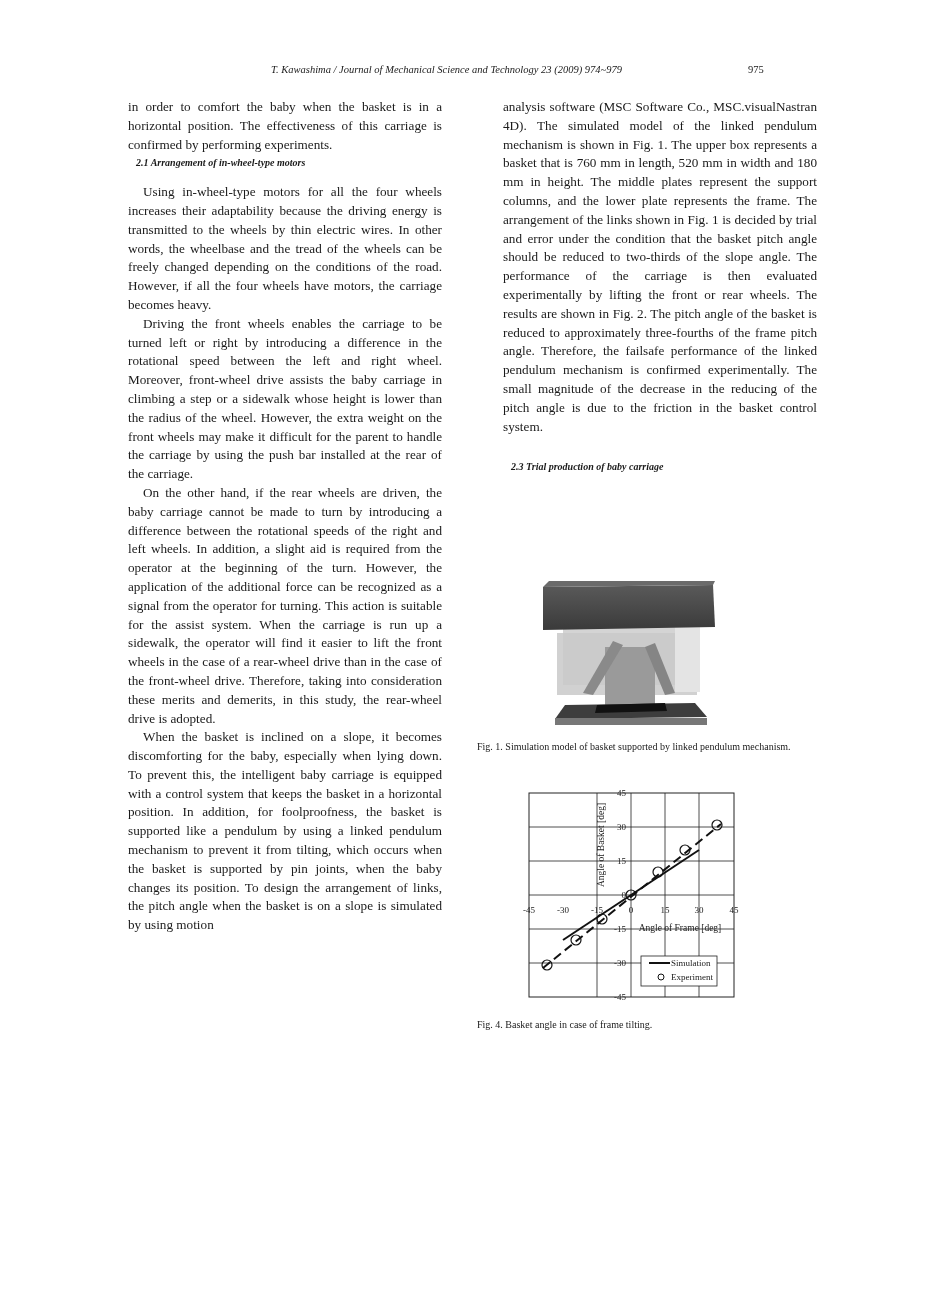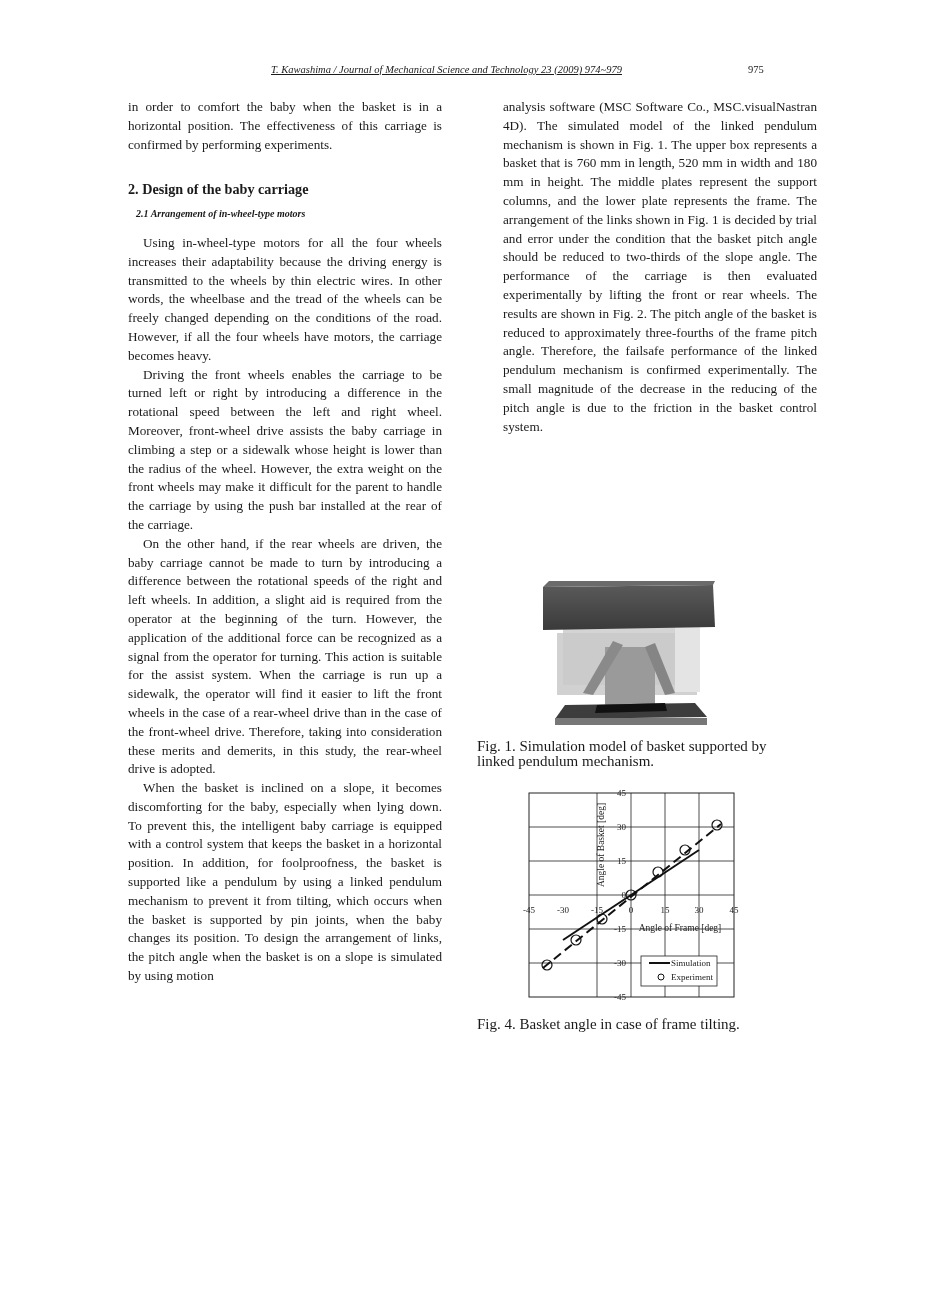--- a/index.html
+++ b/index.html
@@ -1,53 +1,53 @@
 <!DOCTYPE html>
 <html><head>
 <meta charset="utf-8">
 <style>
   html, body { margin: 0; padding: 0; background: #ffffff; }
   body { width: 925px; height: 1309px; position: relative; font-family: "Liberation Serif", serif; color: #1a1a1a; overflow: hidden; }
   .running-head { position: absolute; top: 64px; left: 0; width: 925px; font-size: 10.5px; font-style: italic; }
-  .running-head .rh-text { position: absolute; left: 271px; text-decoration: underline; }
+  .running-head .rh-text { position: absolute; left: 271px; }
   .running-head .rh-page { position: absolute; left: 748px; font-style: normal; }
   .col { position: absolute; top: 98px; width: 314px; font-size: 13.2px; line-height: 18.8px; text-align: justify; }
   .col-left { left: 128px; }
   .col-right { left: 503px; }
   .col p { margin: 0; text-indent: 15px; }
   .col p.noindent { text-indent: 0; }
   .sec-head { font-weight: bold; font-size: 14.2px; margin: 26px 0 6px 0; }
   .subsec-head { font-weight: bold; font-style: italic; font-size: 10px; margin: 0 0 10px 8px; }
   .subsec-head.gap { margin-top: 22px; }
   .fig1 { position: absolute; left: 535px; top: 575px; width: 190px; height: 155px; }
-  .cap { position: absolute; font-size: 15px; line-height: 15px; }
+  .cap { position: absolute; font-size: 10px; line-height: 15px; }
   .cap1 { left: 477px; top: 739px; width: 314px; }
   .cap2 { left: 477px; top: 1017px; width: 314px; }
   .chart { position: absolute; left: 515px; top: 785px; }
 </style>
 </head>
 <body>
 
 <div class="running-head">
   <span class="rh-text">T. Kawashima / Journal of Mechanical Science and Technology 23 (2009) 974~979</span>
   <span class="rh-page">975</span>
 </div>
 
 <div class="col col-left">
   <p class="noindent">in order to comfort the baby when the basket is in a horizontal position. The effectiveness of this carriage is confirmed by performing experiments.</p>
-  <div class="sec-head">2. Design of the baby carriage</div>
   <div class="subsec-head">2.1 Arrangement of in-wheel-type motors</div>
   <p>Using in-wheel-type motors for all the four wheels increases their adaptability because the driving energy is transmitted to the wheels by thin electric wires. In other words, the wheelbase and the tread of the wheels can be freely changed depending on the conditions of the road. However, if all the four wheels have motors, the carriage becomes heavy.</p>
   <p>Driving the front wheels enables the carriage to be turned left or right by introducing a difference in the rotational speed between the left and right wheel. Moreover, front-wheel drive assists the baby carriage in climbing a step or a sidewalk whose height is lower than the radius of the wheel. However, the extra weight on the front wheels may make it difficult for the parent to handle the carriage by using the push bar installed at the rear of the carriage.</p>
   <p>On the other hand, if the rear wheels are driven, the baby carriage cannot be made to turn by introducing a difference between the rotational speeds of the right and left wheels. In addition, a slight aid is required from the operator at the beginning of the turn. However, the application of the additional force can be recognized as a signal from the operator for turning. This action is suitable for the assist system. When the carriage is run up a sidewalk, the operator will find it easier to lift the front wheels in the case of a rear-wheel drive than in the case of the front-wheel drive. Therefore, taking into consideration these merits and demerits, in this study, the rear-wheel drive is adopted.</p>
   <p>When the basket is inclined on a slope, it becomes discomforting for the baby, especially when lying down. To prevent this, the intelligent baby carriage is equipped with a control system that keeps the basket in a horizontal position. In addition, for foolproofness, the basket is supported like a pendulum by using a linked pendulum mechanism to prevent it from tilting, which occurs when the basket is supported by pin joints, when the baby changes its position. To design the arrangement of links, the pitch angle when the basket is on a slope is simulated by using motion</p>
 </div>
 
 <div class="col col-right">
   <p class="noindent">analysis software (MSC Software Co., MSC.visualNastran 4D). The simulated model of the linked pendulum mechanism is shown in Fig. 1. The upper box represents a basket that is 760 mm in length, 520 mm in width and 180 mm in height. The middle plates represent the support columns, and the lower plate represents the frame. The arrangement of the links shown in Fig. 1 is decided by trial and error under the condition that the basket pitch angle should be reduced to two-thirds of the slope angle. The performance of the carriage is then evaluated experimentally by lifting the front or rear wheels. The results are shown in Fig. 2. The pitch angle of the basket is reduced to approximately three-fourths of the frame pitch angle. Therefore, the failsafe performance of the linked pendulum mechanism is confirmed experimentally. The small magnitude of the decrease in the reducing of the pitch angle is due to the friction in the basket control system.</p>
+  <div class="subsec-head gap">2.3 Trial production of baby carriage</div>
 </div>
 
 <svg class="fig1" viewBox="0 0 190 155">
   <defs>
     <linearGradient id="topbox" x1="0" y1="0" x2="0" y2="1">
       <stop offset="0" stop-color="#5a5a5a"></stop>
         <stop offset="1" stop-color="#3a3a3a"></stop>
     </linearGradient>
   </defs>
   <rect x="22" y="58" width="140" height="62" fill="#bdbdbd" opacity="0.7"></rect>

